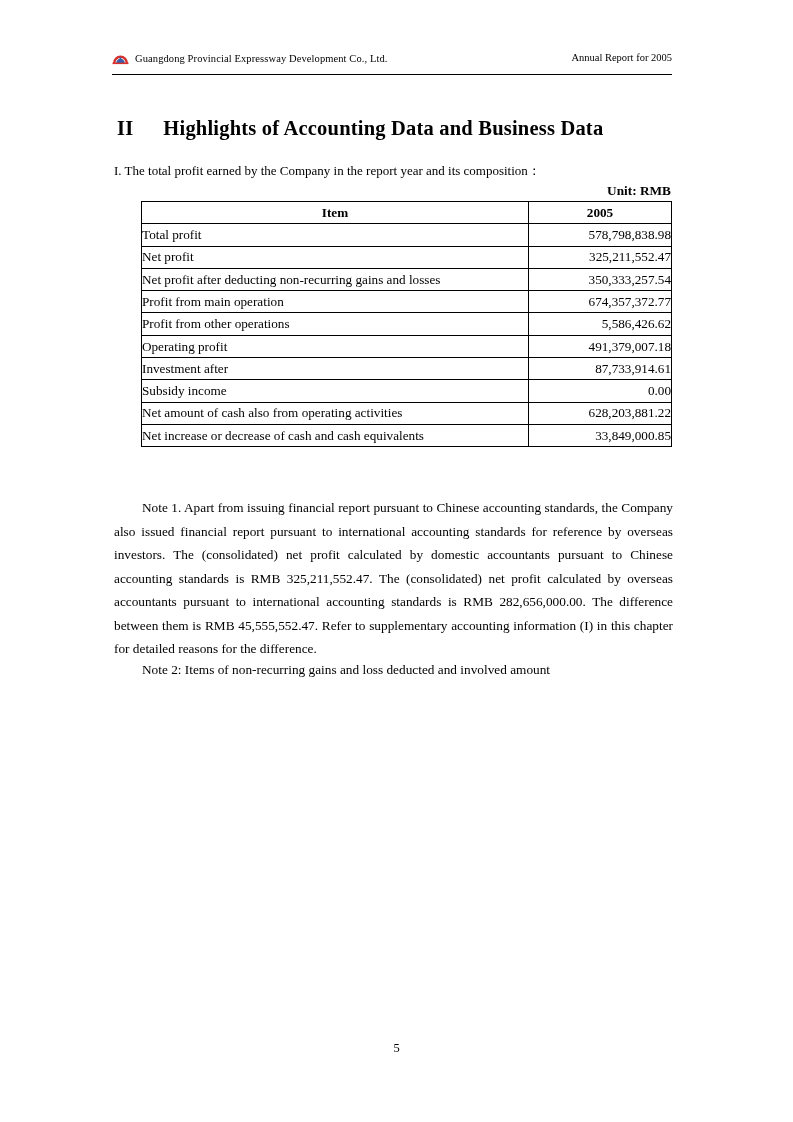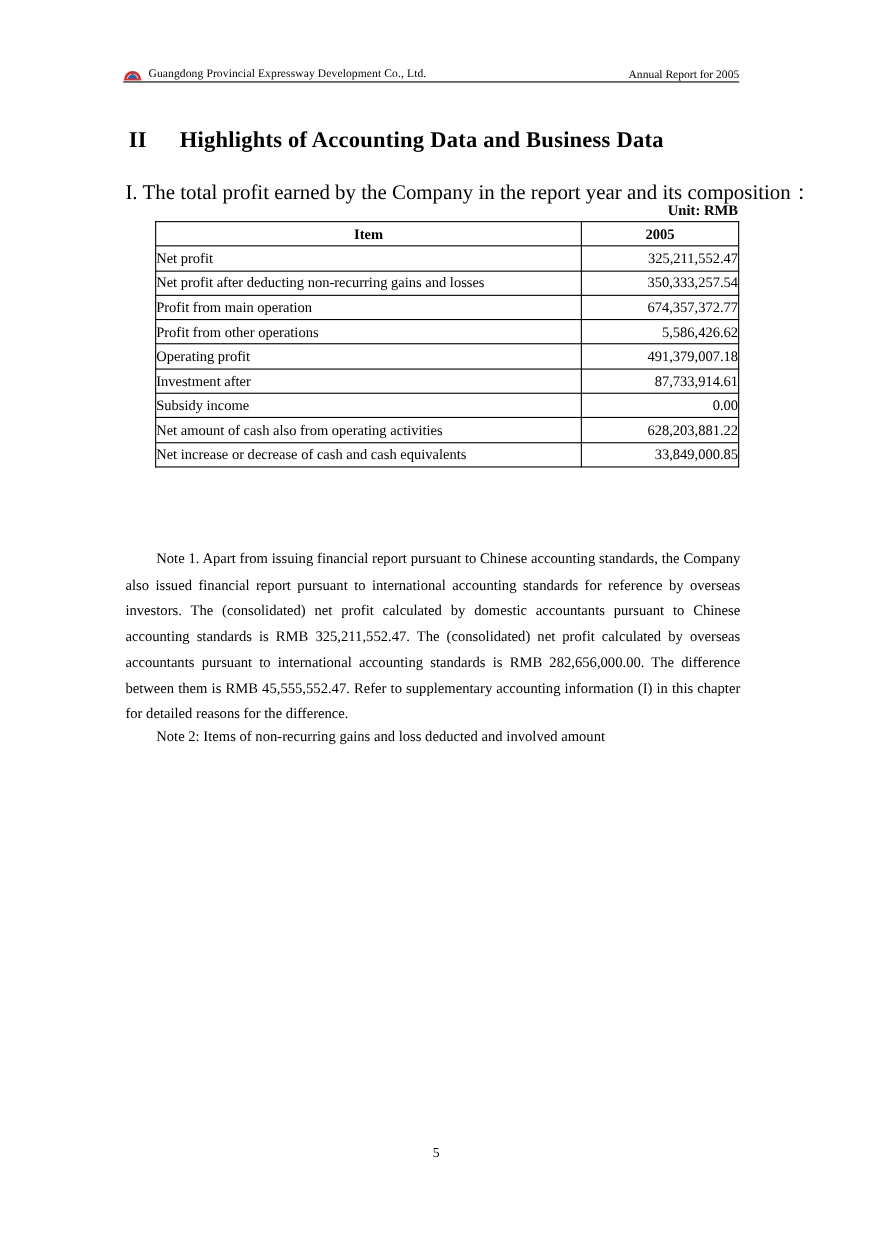--- a/index.html
+++ b/index.html
@@ -19,21 +19,21 @@
   }
 
   
   .doc-header {
     position: absolute;
     left: 112px;
     top: 52px;
     width: 560px;
     height: 22px;
     display: flex;
-    align-items: flex-end;
+    align-items: flex-start;
     justify-content: space-between;
   }
   .header-left {
     display: flex;
     align-items: center;
     gap: 6px;
   }
   .logo {
     position: relative;
     width: 17px;
@@ -69,21 +69,21 @@
     letter-spacing: 0.2px;
     white-space: nowrap;
   }
   .chapter-title .num { margin-right: 30px; }
 
   
   .intro-line {
     position: absolute;
     left: 114px;
     top: 162px;
-    font-size: 19px;
+    font-size: 13px;
     white-space: nowrap;
   }
 
   
   .unit-label {
     position: absolute;
     left: 141px;
     top: 183px;
     width: 530px;
     text-align: right;
@@ -176,20 +176,24 @@
       <col class="col-value">
     </colgroup>
     <thead>
       <tr>
         <th class="cell-item" style="text-align:center;">Item</th>
         <th class="cell-value" style="text-align:center;">2005</th>
       </tr>
     </thead>
     <tbody>
       <tr>
+        <td class="cell-item">Total profit</td>
+        <td class="cell-value">578,798,838.98</td>
+      </tr>
+      <tr>
         <td class="cell-item">Net profit</td>
         <td class="cell-value">325,211,552.47</td>
       </tr>
       <tr>
         <td class="cell-item">Net profit after deducting non-recurring gains and losses</td>
         <td class="cell-value">350,333,257.54</td>
       </tr>
       <tr>
         <td class="cell-item">Profit from main operation</td>
         <td class="cell-value">674,357,372.77</td>

